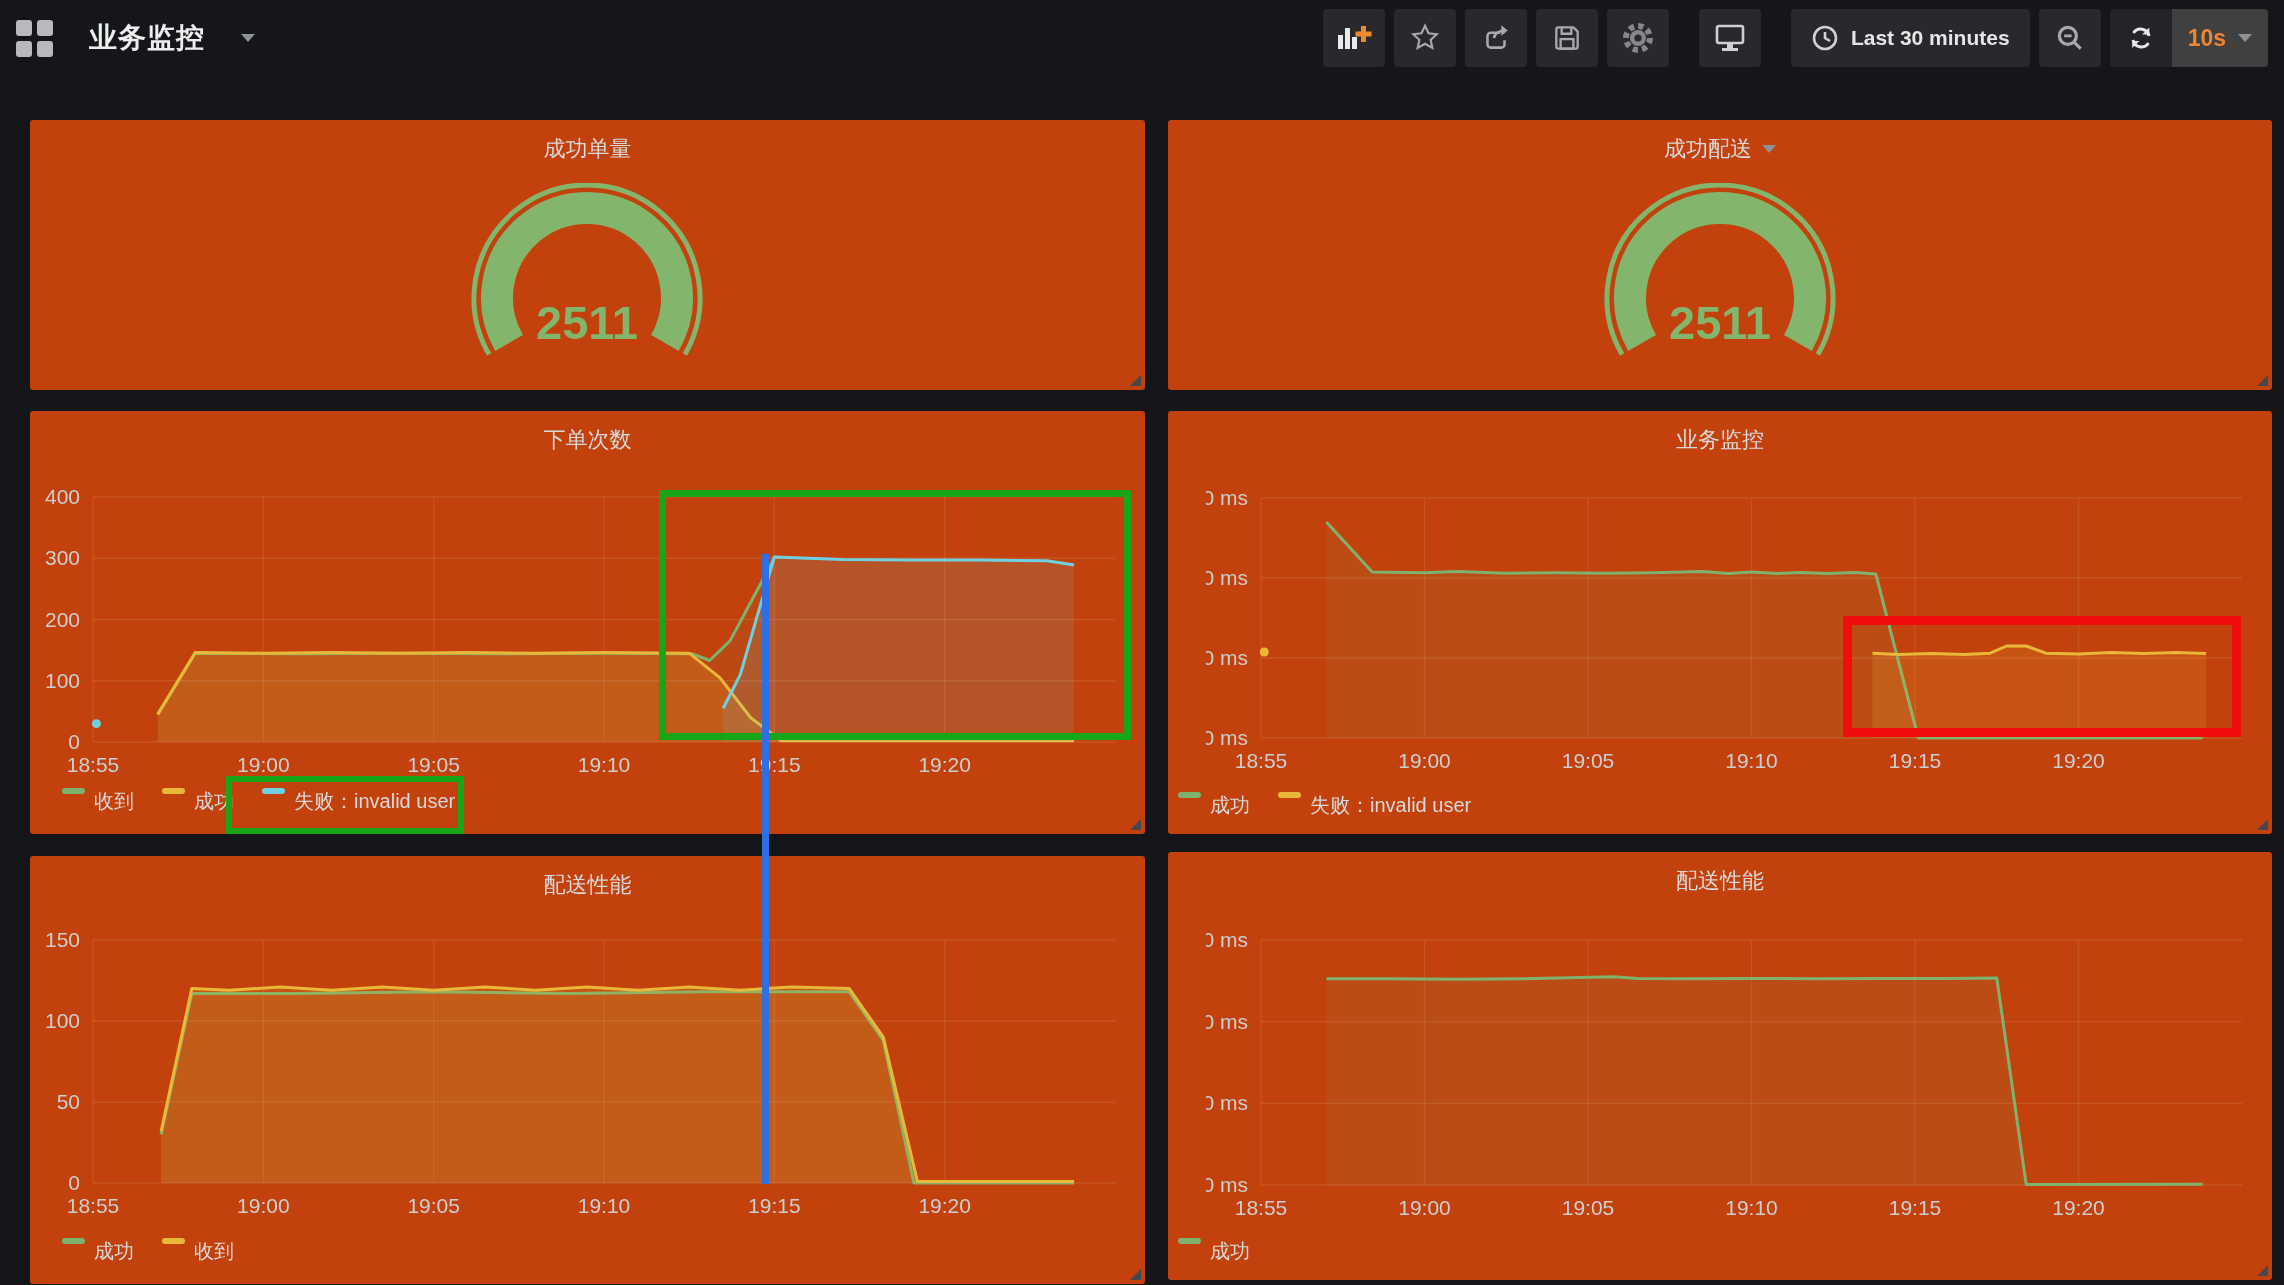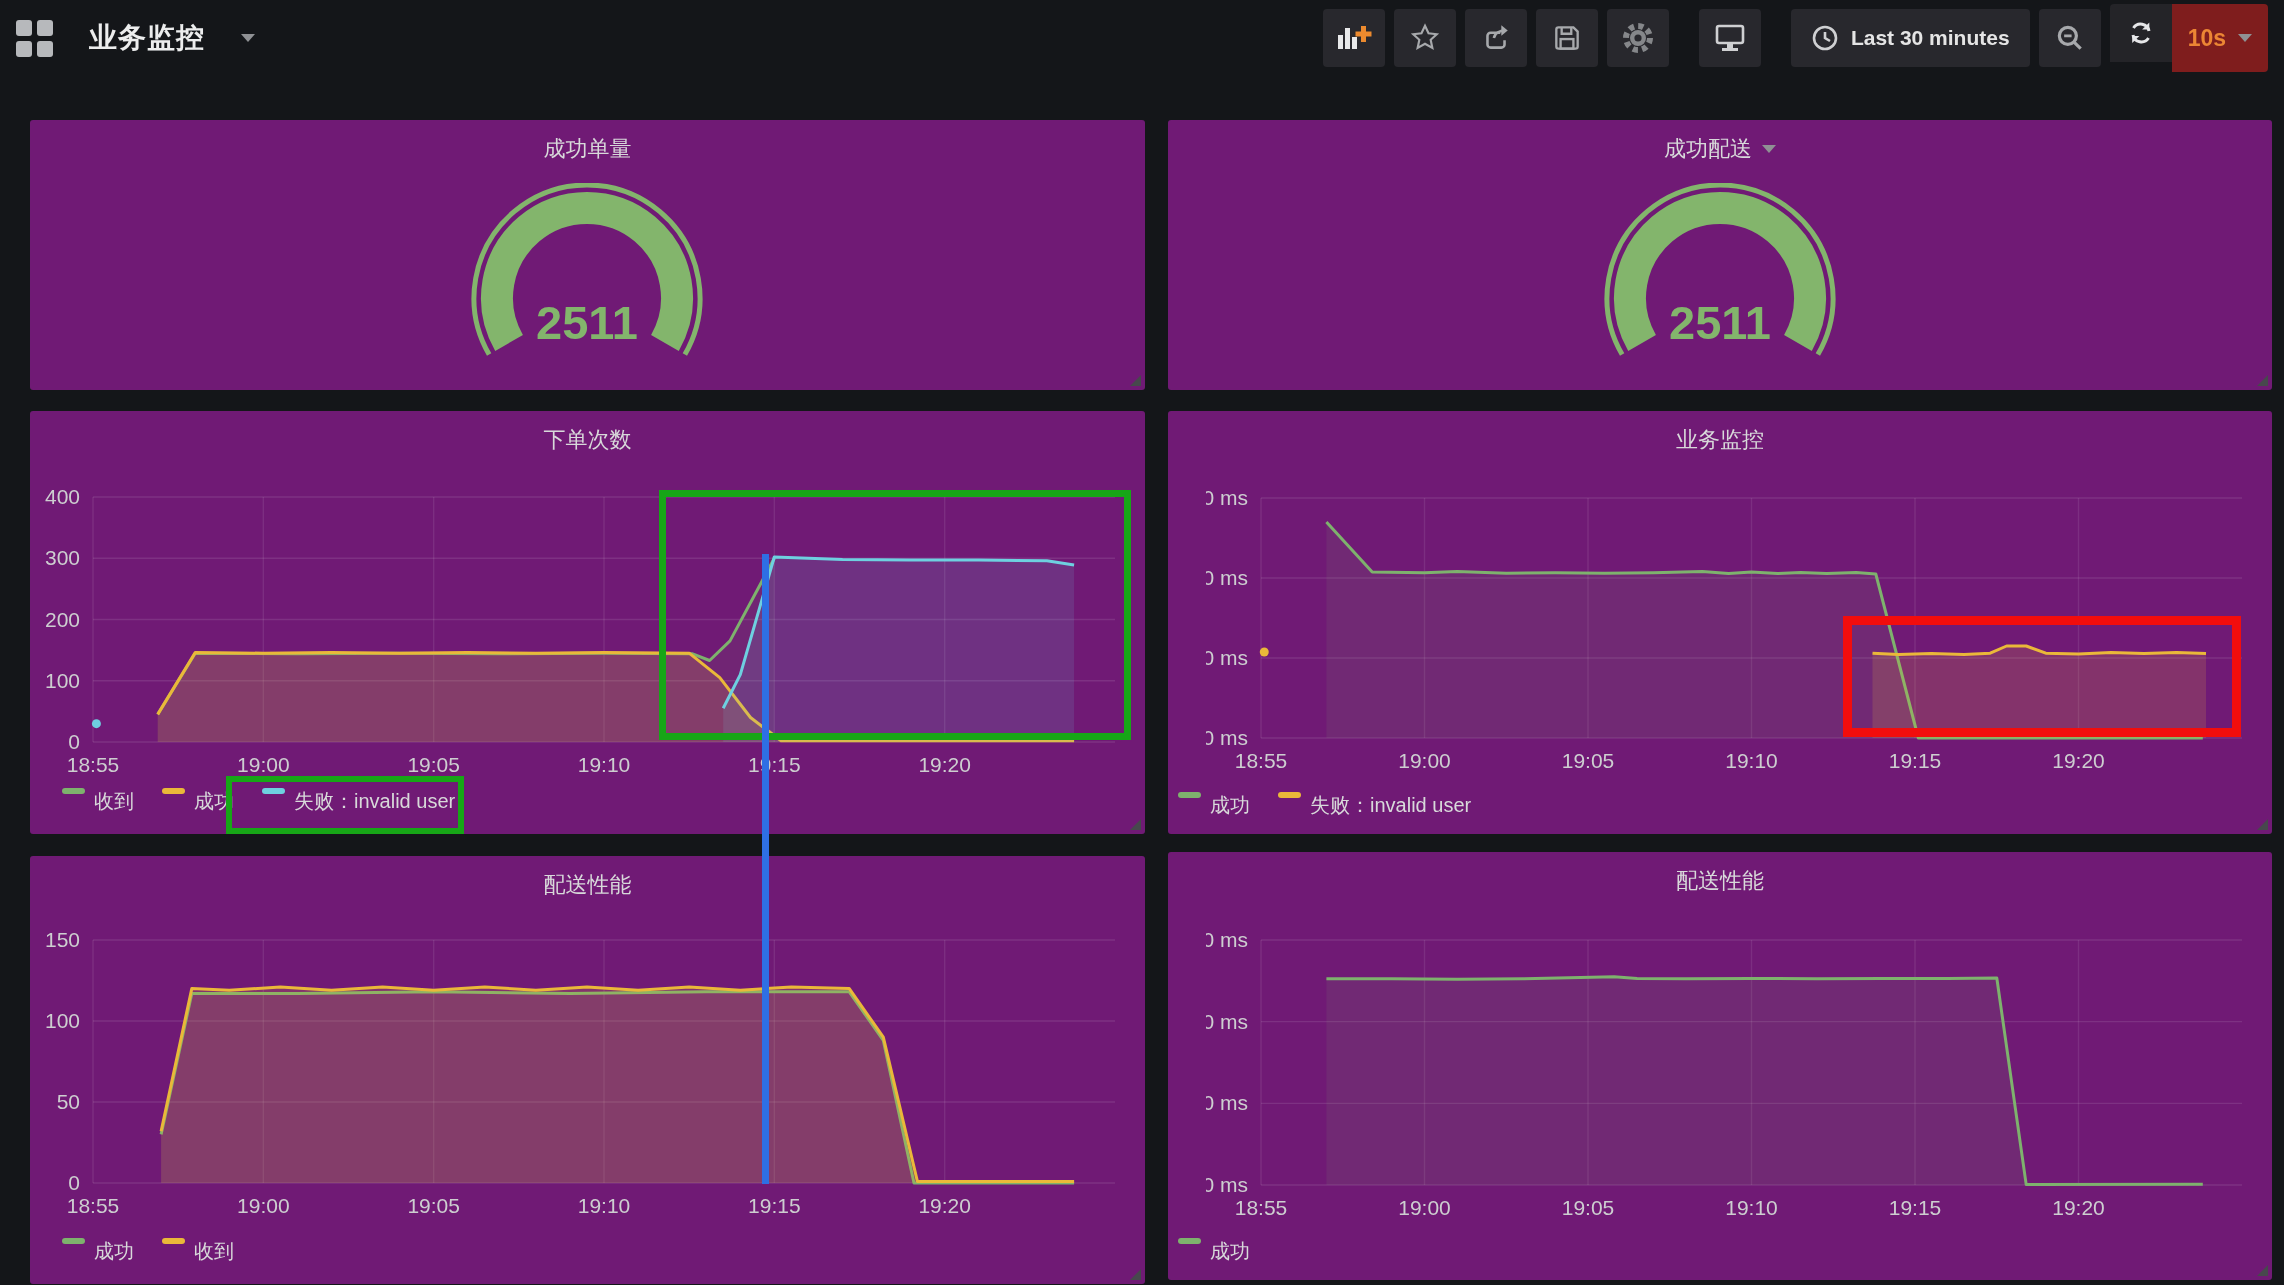--- a/index.html
+++ b/index.html
@@ -19,24 +19,24 @@
   .caret{width:0;height:0;border-left:8px solid transparent;border-right:8px solid transparent;
     border-top:9px solid #b9babd}
   .caret.small{border-left-width:7px;border-right-width:7px;border-top-width:8px;border-top-color:#8f9194}
   .toolbar{display:flex;align-items:center;gap:9px}
   .navbtn{height:58px;min-width:62px;background:#28282d;border-radius:4px;border:none;
     display:flex;align-items:center;justify-content:center;cursor:pointer;padding:0 10px;box-sizing:border-box}
   .gap{width:12px}
   .timebtn{gap:12px;font-size:21px;font-weight:bold;color:#e5e5e5;padding:0 20px}
   .refresh-group{display:flex;border-radius:4px;overflow:hidden}
   .refresh-left{height:58px;width:62px;background:#242428;display:flex;align-items:center;justify-content:center}
-  .refresh-right{height:68px;background:#7f1d1d;display:flex;align-items:center;gap:12px;padding:0 16px}
+  .refresh-right{height:58px;background:#404040;display:flex;align-items:center;gap:12px;padding:0 16px}
   .interval{color:#ec8634;font-size:23px;font-weight:bold}
   
-  .panel{position:absolute;background:#701a75;border-radius:3px}
+  .panel{position:absolute;background:#c2410c;border-radius:3px}
   #p1{left:30px;top:120px;width:1115px;height:270px}
   #p2{left:1168px;top:120px;width:1104px;height:270px}
   #p3{left:30px;top:411px;width:1115px;height:423px}
   #p4{left:1168px;top:411px;width:1104px;height:423px}
   #p5{left:30px;top:856px;width:1115px;height:428px}
   #p6{left:1168px;top:852px;width:1104px;height:428px}
   .ptitle{display:flex;justify-content:center;align-items:center;gap:10px;
     padding-top:14px;font-size:22px;font-weight:500;color:#d8d9da;cursor:pointer}
   .rsz{position:absolute;right:4px;bottom:4px;width:0;height:0;
     border-bottom:11px solid #47484d;border-left:11px solid transparent}

